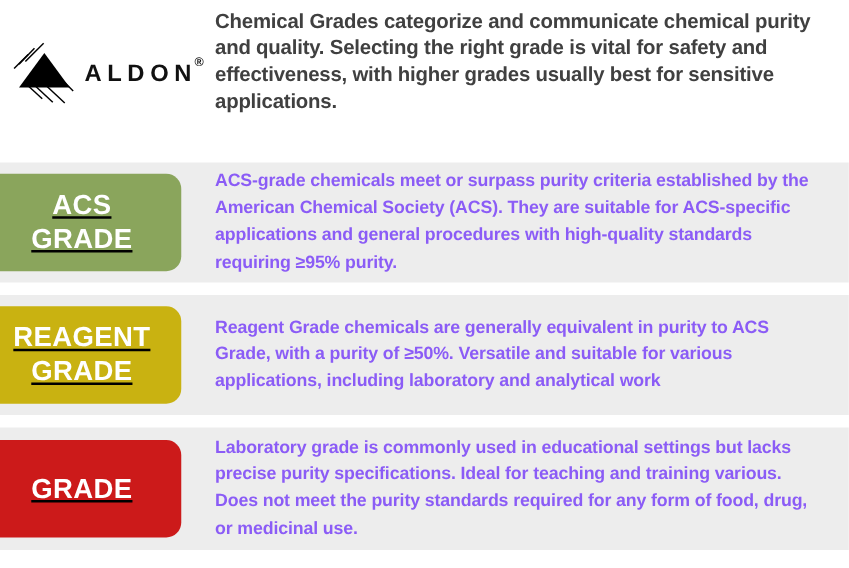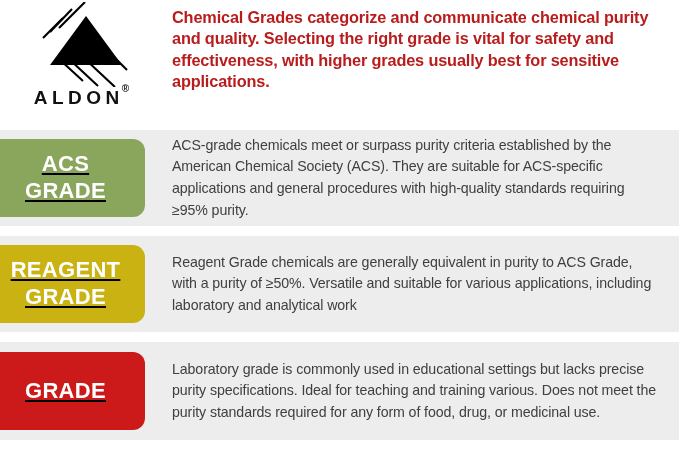--- a/index.html
+++ b/index.html
@@ -27,23 +27,23 @@
     display: flex;
     align-items: flex-start;
     height: 130px;
     background: #ffffff;
     box-sizing: border-box;
   }
 
   .brand {
     width: 165px;
     flex: 0 0 165px;
-    padding-top: 2px;
-    display: flex;
-    flex-direction: column;
+    padding-top: 16px;
+    display: flex;
+    flex-direction: row;
     align-items: center;
     justify-content: flex-start;
   }
 
   .brand-logo {
     width: 120px;
     height: 85px;
     display: block;
   }
 
@@ -63,21 +63,21 @@
     line-height: 1;
     position: relative;
     top: -4px;
     left: -2px;
     letter-spacing: 0;
   }
 
   .header-text {
     flex: 1 1 auto;
     padding: 7px 14px 0 7px;
-    color: #b91c1c;
+    color: #404040;
     font-size: 16.3px;
     font-weight: bold;
     line-height: 1.31;
     letter-spacing: -0.15px;
   }
 
   
   .rows {
     position: relative;
   }
@@ -130,23 +130,23 @@
     white-space: nowrap;
   }
 
   .badge-acs     { background: #8aa55c; }
   .badge-reagent { background: #c9b211; }
   .badge-lab     { background: #cc1a1a; }
 
   .desc {
     flex: 1 1 auto;
     padding: 0 20px 0 7px;
-    color: #404040;
+    color: #8b5cf6;
     font-size: 14.2px;
-    font-weight: normal;
+    font-weight: bold;
     line-height: 1.52;
     letter-spacing: -0.1px;
   }
 </style>
 </head>
 <body>
 
 <div class="infographic">
 
   <div class="header">

